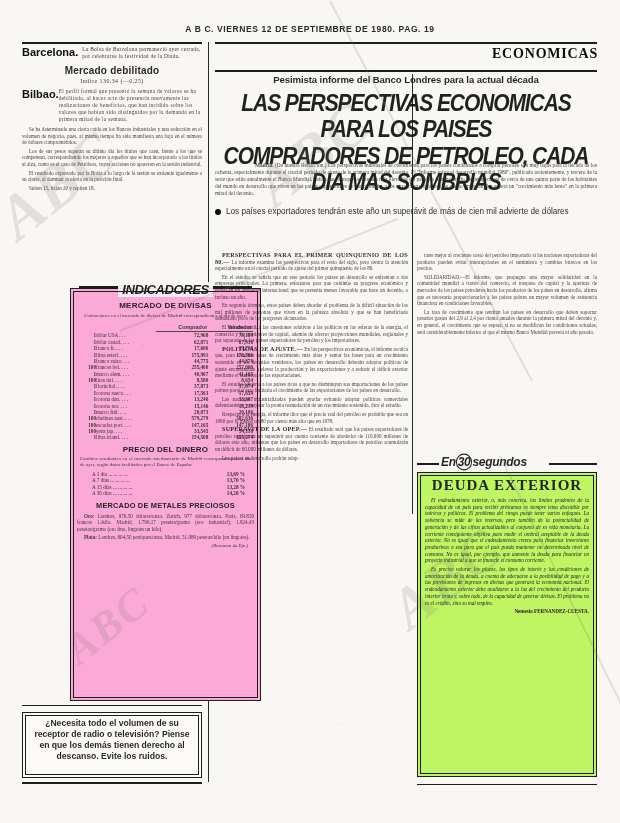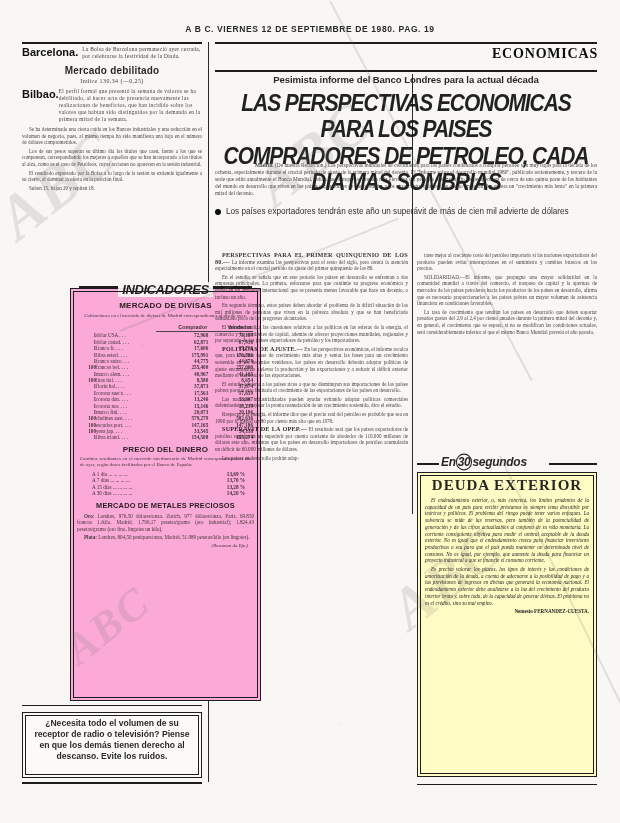--- a/index.html
+++ b/index.html
@@ -202,21 +202,21 @@
     position:absolute;left:24px;top:2px;letter-spacing:-.3px;
   }
   .en30 .circ{
     display:inline-block;border:1.4px solid #111;border-radius:50%;
     padding:0 1px;transform:scale(1,1.05);
   }
   .en30rule{position:absolute;height:2px;background:#1f1f1f;top:11px;}
 
   .deudaBox{
     position:absolute;left:417px;top:472px;width:180px;height:305px;
-    border:1px solid #1f1f1f;box-sizing:border-box;background:#fef9c3;
+    border:1px solid #1f1f1f;box-sizing:border-box;background:#bef264;
   }
   .deudaBox:after{
     content:"";position:absolute;left:2px;top:2px;right:2px;bottom:2px;
     border:1px solid #1f1f1f;pointer-events:none;
   }
   .deudaTitle{
     font-family:"Liberation Serif", serif;
     font-weight:bold;font-size:15px;letter-spacing:1px;text-align:center;
     color:#111;margin-top:4px;
   }

